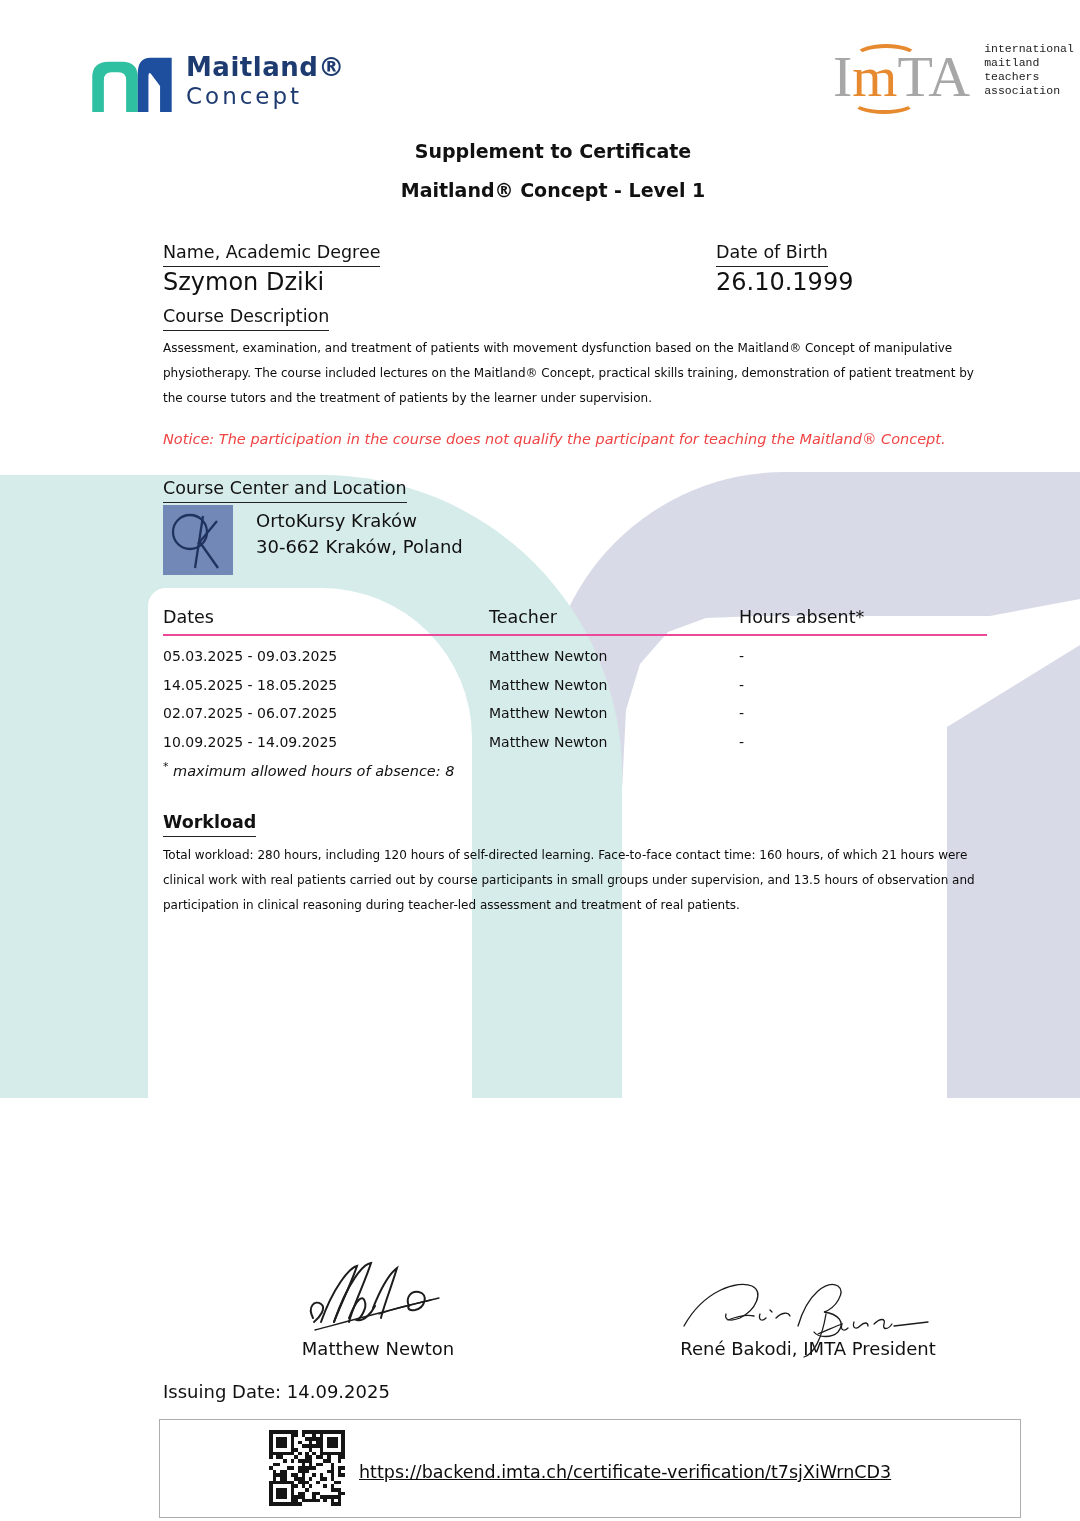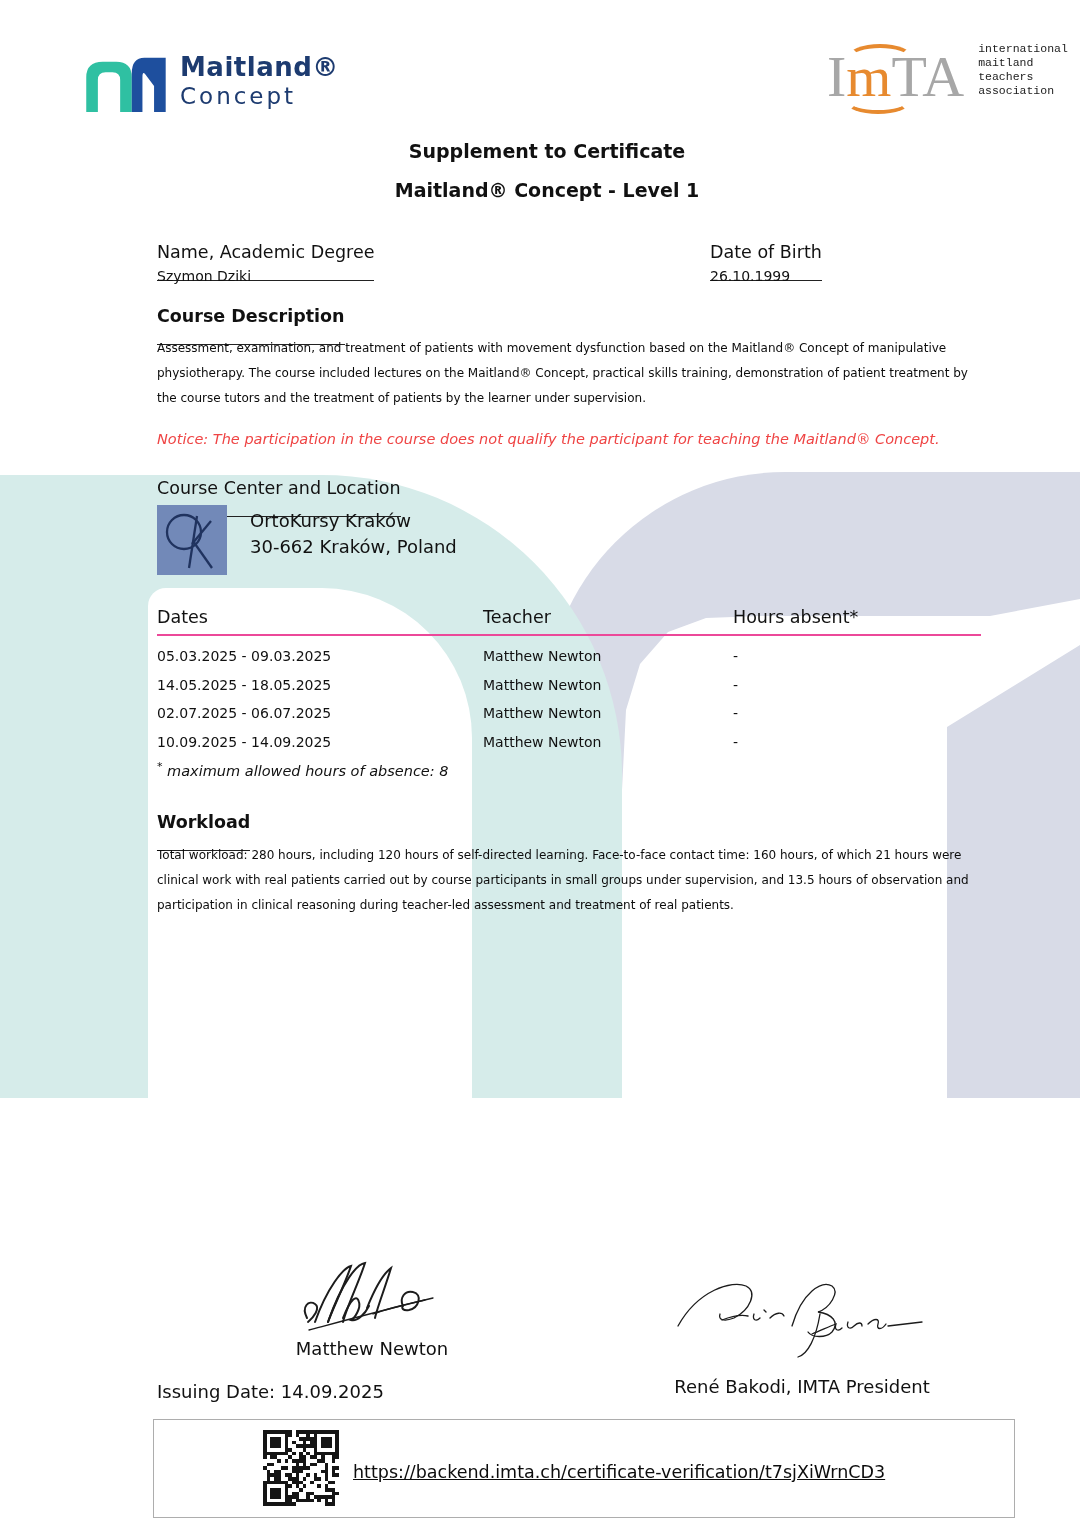--- a/index.html
+++ b/index.html
@@ -10,37 +10,37 @@
   }
   .abs{position:absolute;}
   
   .wm{position:absolute;pointer-events:none;}
   .wm-lav{left:545px;top:472px;width:535px;height:626px;background:#d8dbe7;border-top-left-radius:240px;z-index:1;}
   .wm-lav-counter{left:0;top:0;width:1080px;height:1521px;background:#ffffff;z-index:2;
     clip-path:polygon(622px 1098px,622px 790px,626px 710px,640px 664px,668px 632px,706px 618px,760px 616px,990px 616px,1085px 598px,1085px 642px,947px 727px,947px 1098px);}
   .wm-teal{left:0;top:475px;width:622px;height:623px;background:#d6ecea;border-top-right-radius:300px;z-index:3;}
   .wm-teal-counter{left:148px;top:588px;width:324px;height:510px;background:#ffffff;border-top-right-radius:150px;border-top-left-radius:18px;z-index:4;}
   
-  .content{position:absolute;left:7px;top:0;width:898px;height:1521px;z-index:5;}
+  .content{position:absolute;left:13px;top:0;width:898px;height:1521px;z-index:5;}
   
   .maitland-logo{left:75px;top:52px;display:flex;align-items:flex-start;gap:12px;}
   .maitland-text .l1{font-size:26px;font-weight:700;color:#1d3b70;letter-spacing:.5px;}
   .maitland-text .l2{font-size:23px;font-weight:400;color:#1d3b70;letter-spacing:3px;margin-top:1px;}
   .imta-logo{left:820px;top:42px;display:flex;align-items:flex-start;}
   .imta-letters{position:relative;font-family:"Liberation Serif",serif;font-size:58px;line-height:70px;color:#a7a7a7;letter-spacing:0px;}
   .imta-letters .m{color:#e78a2f;}
   .imta-arc-top{position:absolute;left:21px;top:2px;width:56px;height:18px;border:4px solid transparent;border-top-color:#e78a2f;border-radius:50%;}
   .imta-arc-bottom{position:absolute;left:19px;bottom:-2px;width:56px;height:16px;border:4px solid transparent;border-bottom-color:#e78a2f;border-radius:50%;}
   .imta-tagline{margin-left:14px;margin-top:0;font-size:11.5px;line-height:14px;color:#222;font-family:Liberation Mono, monospace;}
   
   .title1{left:0;top:140px;width:1080px;text-align:center;font-size:19px;font-weight:700;}
   .title2{left:0;top:179px;width:1080px;text-align:center;font-size:19px;font-weight:700;}
   
-  .h-underline{display:inline-block;font-size:17.5px;border-bottom:1.5px solid #222;padding-bottom:18px;}
-  .val{font-size:14px;}
+  .h-underline{display:inline-block;font-size:17.5px;border-bottom:1.5px solid #222;padding-bottom:4px;}
+  .val{font-size:24px;}
   
   .para{font-size:12px;line-height:25px;color:#0c0c0c;}
   .notice{font-size:14.5px;font-style:italic;color:#ef4444;}
   
   .ok-logo{left:150px;top:505px;width:70px;height:70px;background:#7289b8;}
   
   .sched{left:150px;top:607px;width:824px;}
   .sched-head{display:flex;border-bottom:2px solid #ec4899;padding-bottom:7px;font-size:17.5px;}
   .sched-row{display:flex;font-size:14px;line-height:28.6px;}
   .c1{width:326px;}.c2{width:250px;}.c3{width:248px;}
@@ -102,21 +102,21 @@
 
     <div class="abs" style="left:150px;top:242px;">
       <span class="h-underline">Name, Academic Degree</span>
     </div>
     <div class="abs val" style="left:150px;top:268px;">Szymon Dziki</div>
     <div class="abs" style="left:703px;top:242px;">
       <span class="h-underline">Date of Birth</span>
     </div>
     <div class="abs val" style="left:703px;top:268px;">26.10.1999</div>
 
-    <div class="abs" style="left:150px;top:306px;font-weight:bold;">
+    <div class="abs" style="left:150px;top:306px;">
       <span class="h-underline">Course Description</span>
     </div>
     <div class="abs para" style="left:150px;top:336px;width:830px;">Assessment, examination, and treatment of patients with movement dysfunction based on the Maitland® Concept of manipulative physiotherapy. The course included lectures on the Maitland® Concept, practical skills training, demonstration of patient treatment by the course tutors and the treatment of patients by the learner under supervision.</div>
     <div class="abs notice" style="left:150px;top:431px;width:850px;">Notice: The participation in the course does not qualify the participant for teaching the Maitland® Concept.</div>
 
     <div class="abs" style="left:150px;top:478px;">
       <span class="h-underline">Course Center and Location</span>
     </div>
     <div class="abs ok-logo">
       <svg width="70" height="70" viewBox="0 0 70 70">
@@ -179,21 +179,21 @@
     <div class="abs sig-label" style="left:250px;top:1338px;width:230px;">Matthew Newton</div>
 
     <svg class="abs sig-svg" style="left:663px;top:1278px;" width="268" height="80" viewBox="0 0 268 80">
       <path class="thin" d="M8 48 C28 12 62 2 76 8 C88 14 80 32 64 40 C54 44 48 42 50 36"></path>
       <path class="thin" d="M52 42 C62 38 70 36 78 38 M84 36 C82 42 86 44 90 40 M94 32 L96 34 M100 40 C106 34 112 34 114 38"></path>
       <path class="thin" d="M122 48 C132 14 152 2 162 8 C170 14 160 30 148 34 C162 36 170 44 162 54 C156 60 142 60 138 54"></path>
       <path class="thin" d="M142 56 C152 52 160 48 166 46 C164 52 168 54 172 50 M178 44 C176 50 180 52 184 48 C188 44 192 44 192 48 M198 46 C204 40 210 40 208 46 C206 52 212 52 216 46"></path>
       <path class="thin" d="M218 48 L252 44"></path>
       <path class="thin" d="M150 36 C146 60 138 76 128 79"></path>
     </svg>
-    <div class="abs sig-label" style="left:640px;top:1338px;width:310px;margin-top:38px;">René Bakodi, IMTA President</div>
+    <div class="abs sig-label" style="left:640px;top:1338px;width:310px;">René Bakodi, IMTA President</div>
 
     <div class="abs issuing">Issuing Date: 14.09.2025</div>
 
     <div class="abs qr-box">
       <div class="qr">
           <div class="d"></div>
           <div class="d"></div>
           <div class="d"></div>
           <div class="d"></div>
           <div class="d"></div>

